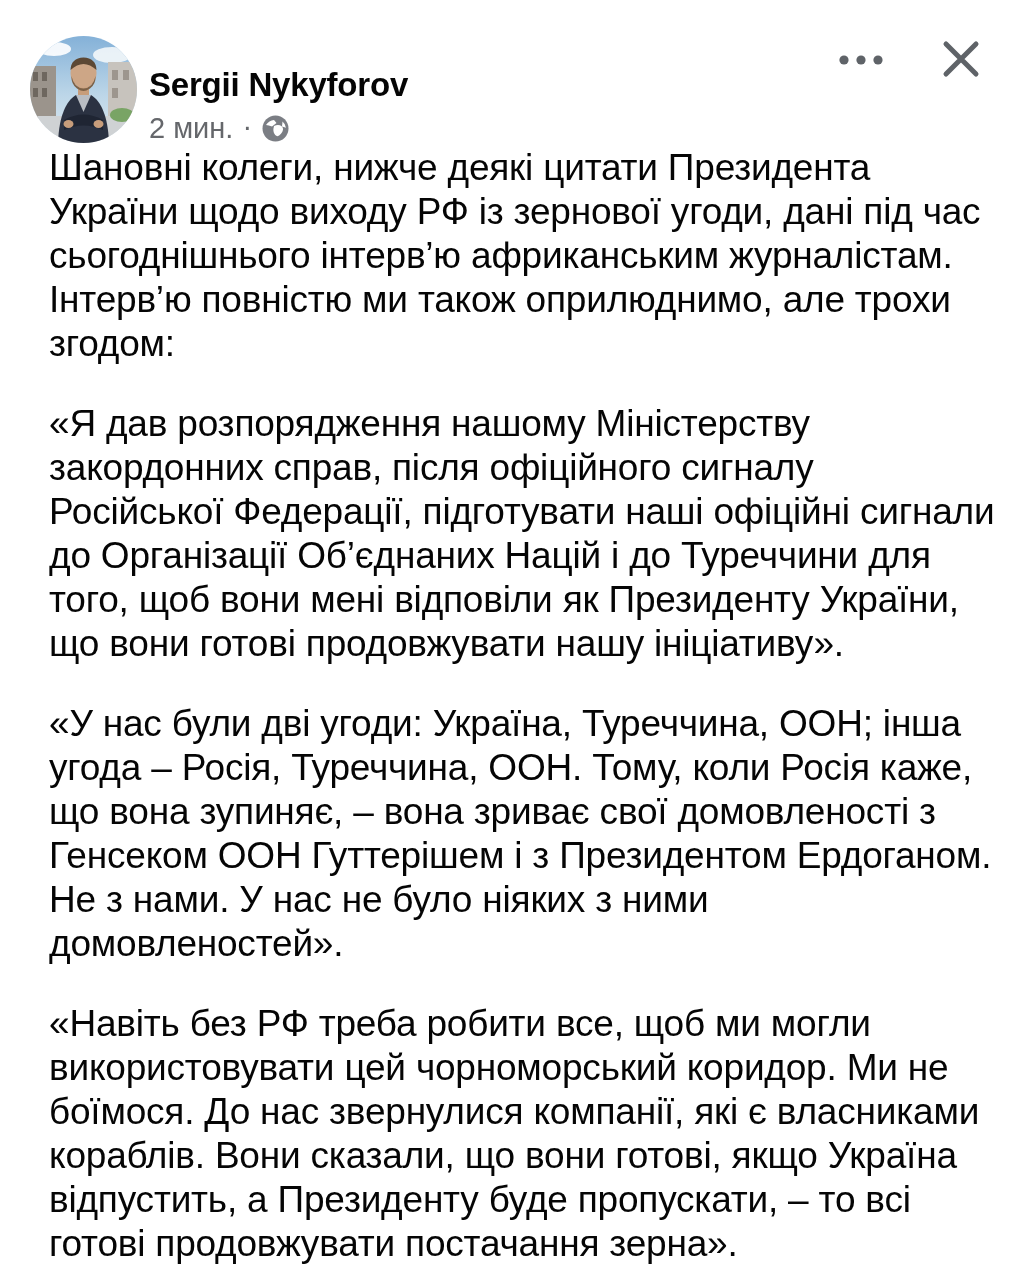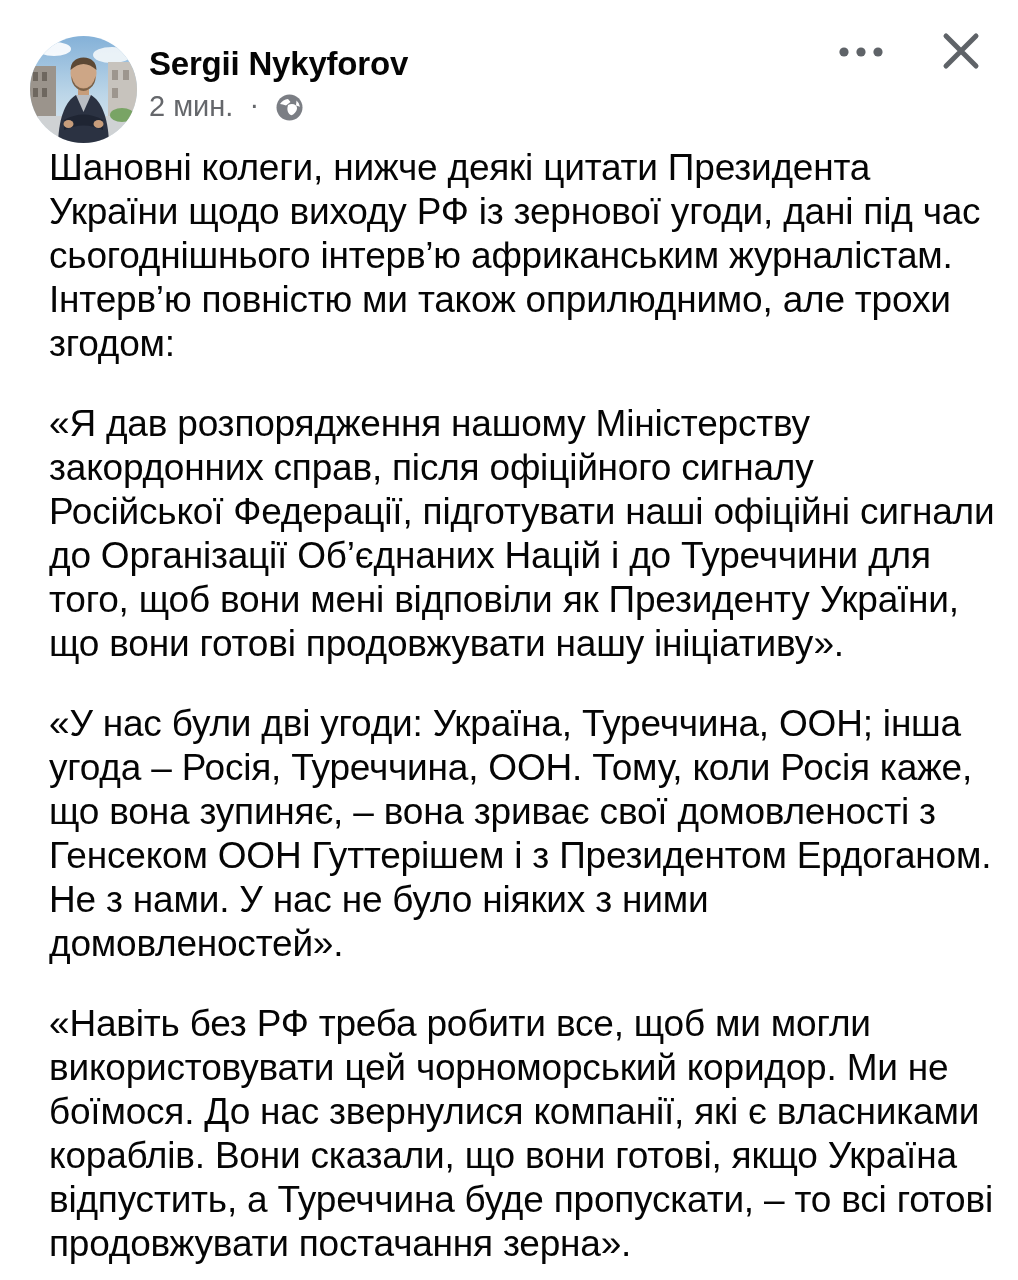--- a/index.html
+++ b/index.html
@@ -7,22 +7,23 @@
     width: 1018px; height: 1280px;
     background: #ffffff;
     overflow: hidden;
     font-family: "Liberation Sans", sans-serif;
   }
   .card { position: relative; width: 1018px; height: 1280px; background: #ffffff; }
 
   .header {
     position: relative;
     display: flex;
-    align-items: flex-start;
-    padding: 36px 33px 0 30px;
+    align-items: flex-end;
+    padding: 28px 33px 0 30px;
+    margin-top: 8px;
   }
   .avatar {
     width: 107px; height: 107px;
     border-radius: 50%;
     overflow: hidden;
     flex: 0 0 auto;
     cursor: pointer;
   }
   .avatar svg { display: block; }
 
@@ -32,21 +33,21 @@
     font-weight: 700;
     color: #050505;
     letter-spacing: -0.2px;
     line-height: 1.15;
     cursor: pointer;
   }
   .meta {
     margin-top: 9px;
     display: flex;
     align-items: center;
-    gap: 16px;
+    gap: 9px;
     font-size: 29px;
     color: #65676B;
     line-height: 1;
   }
   .meta .sep { position: relative; top: -2px; }
   .globe { display: inline-flex; margin-top: 1px; }
 
   .actions {
     position: absolute;
     top: 30px; right: 35px;
@@ -150,16 +151,16 @@
         </span>
       </button>
     </div>
 
   </header>
 
   <main class="post-body">
     <p>Шановні колеги, нижче деякі цитати Президента України щодо виходу РФ із зернової угоди, дані під час сьогоднішнього інтерв’ю африканським журналістам. Інтерв’ю повністю ми також оприлюднимо, але трохи згодом:</p>
     <p>«Я дав розпорядження нашому Міністерству закордонних справ, після офіційного сигналу Російської Федерації, підготувати наші офіційні сигнали до Організації Об’єднаних Націй і до Туреччини для того, щоб вони мені відповіли як Президенту України, що вони готові продовжувати нашу ініціативу».</p>
     <p>«У нас були дві угоди: Україна, Туреччина, ООН; інша угода – Росія, Туреччина, ООН. Тому, коли Росія каже, що вона зупиняє, – вона зриває свої домовленості з Генсеком ООН Гуттерішем і з Президентом Ердоганом. Не з нами. У нас не було ніяких з ними домовленостей».</p>
-    <p>«Навіть без РФ треба робити все, щоб ми могли використовувати цей чорноморський коридор. Ми не боїмося. До нас звернулися компанії, які є власниками кораблів. Вони сказали, що вони готові, якщо Україна відпустить, а Туреччина буде пропускати, – то всі готові продовжувати постачання зерна».</p>
+    <p>«Навіть без РФ треба робити все, щоб ми могли використовувати цей чорноморський коридор. Ми не боїмося. До нас звернулися компанії, які є власниками кораблів. Вони сказали, що вони готові, якщо Україна відпустить, а Президенту буде пропускати, – то всі готові продовжувати постачання зерна».</p>
   </main>
 
 </div>
 
 </body></html>

